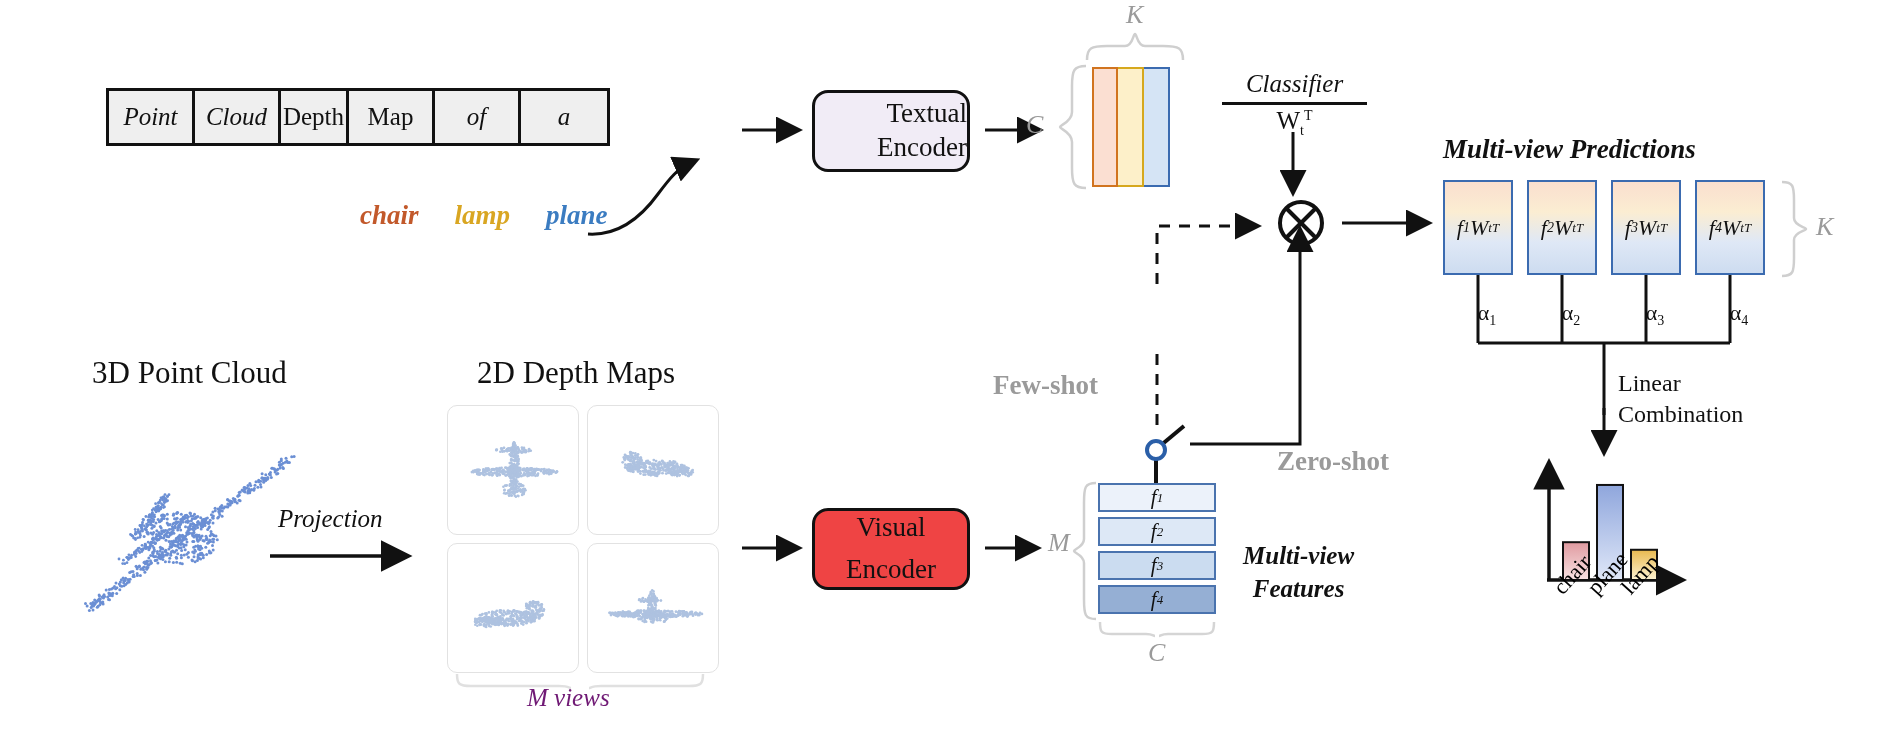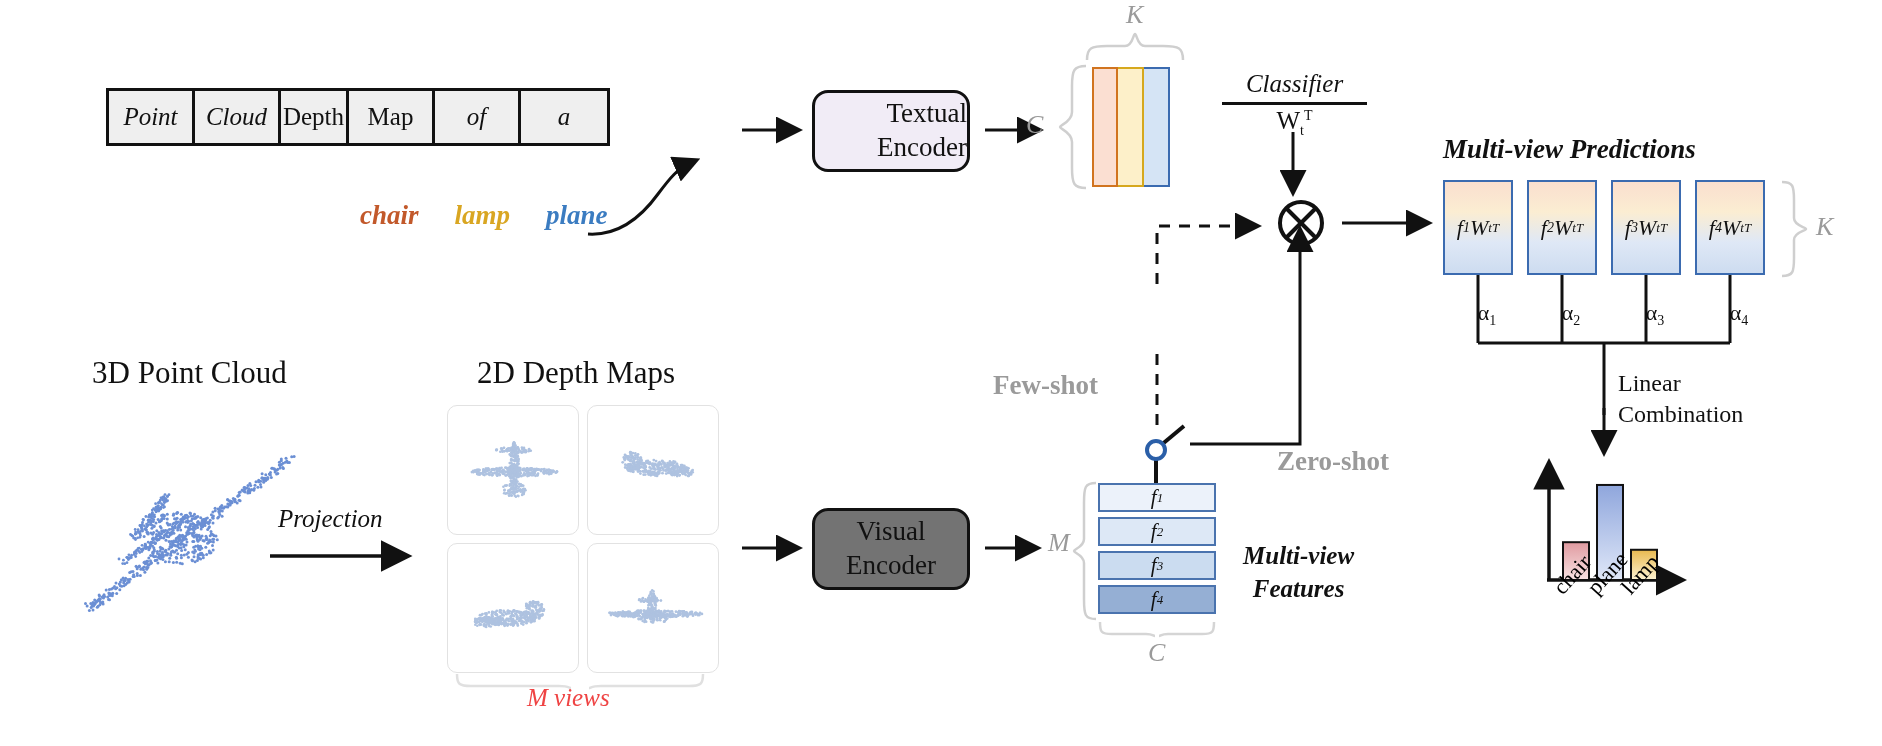--- a/index.html
+++ b/index.html
@@ -22,21 +22,21 @@
 
   
   #class-words{left:360px;top:200px;display:flex;gap:36px;
       font-size:27px;font-style:italic;font-weight:bold;}
 
   
   .encbox{border:3px solid #111;border-radius:16px;display:flex;
      flex-direction:column;align-items:center;justify-content:center;
      font-size:27px;line-height:1.25;box-sizing:border-box;}
   #textual-encoder{left:812px;top:90px;width:158px;height:82px;background:#f1ecf6;align-items:flex-end;}
-  #visual-encoder{left:812px;top:508px;width:158px;height:82px;background:#737373;}
+  #visual-encoder{left:812px;top:508px;width:158px;height:82px;background:#ef4444;justify-content:space-between;}
 
   
   #adapter{left:1073px;top:276px;width:165px;height:80px;background:#e6eeda;
      border:3px dashed #111;border-radius:18px;display:flex;flex-direction:column;
      align-items:center;justify-content:center;font-size:25px;line-height:1.25;
      box-sizing:border-box;}
 
   
   .shotlabel{font-size:27px;font-weight:bold;color:#9a9a9a;}
   #few-shot{left:987px;top:370px;margin-left:6px;}
@@ -65,21 +65,21 @@
   #alpha-row{left:1452px;top:300px;display:flex;gap:14px;}
   #alpha-row .al{width:70px;text-align:center;font-size:22px;}
 
   
   #lin-label{left:1618px;top:368px;font-size:24px;line-height:1.3;}
 
   
   #pc-title{left:92px;top:355px;font-size:31px;}
   #dm-title{left:477px;top:355px;font-size:31px;}
   #projection-label{left:278px;top:505px;font-size:25px;font-style:italic;}
-  #mviews-label{left:527px;top:684px;font-size:25px;font-style:italic;color:#ef4444;}
+  #mviews-label{left:527px;top:684px;font-size:25px;font-style:italic;color:#701a75;}
 
   
   #depthgrid{left:447px;top:405px;display:grid;grid-template-columns:132px 132px;
      grid-template-rows:130px 130px;gap:8px;}
   .dcard{background:#fff;border:1px solid #e2e2e2;border-radius:10px;position:relative;overflow:hidden;}
 
   
   #feat-stack{left:1098px;top:483px;display:flex;flex-direction:column;gap:5px;}
   #feat-stack .frow{width:118px;height:29px;border:2px solid #4a73ae;
      display:flex;align-items:center;justify-content:center;font-size:21px;

